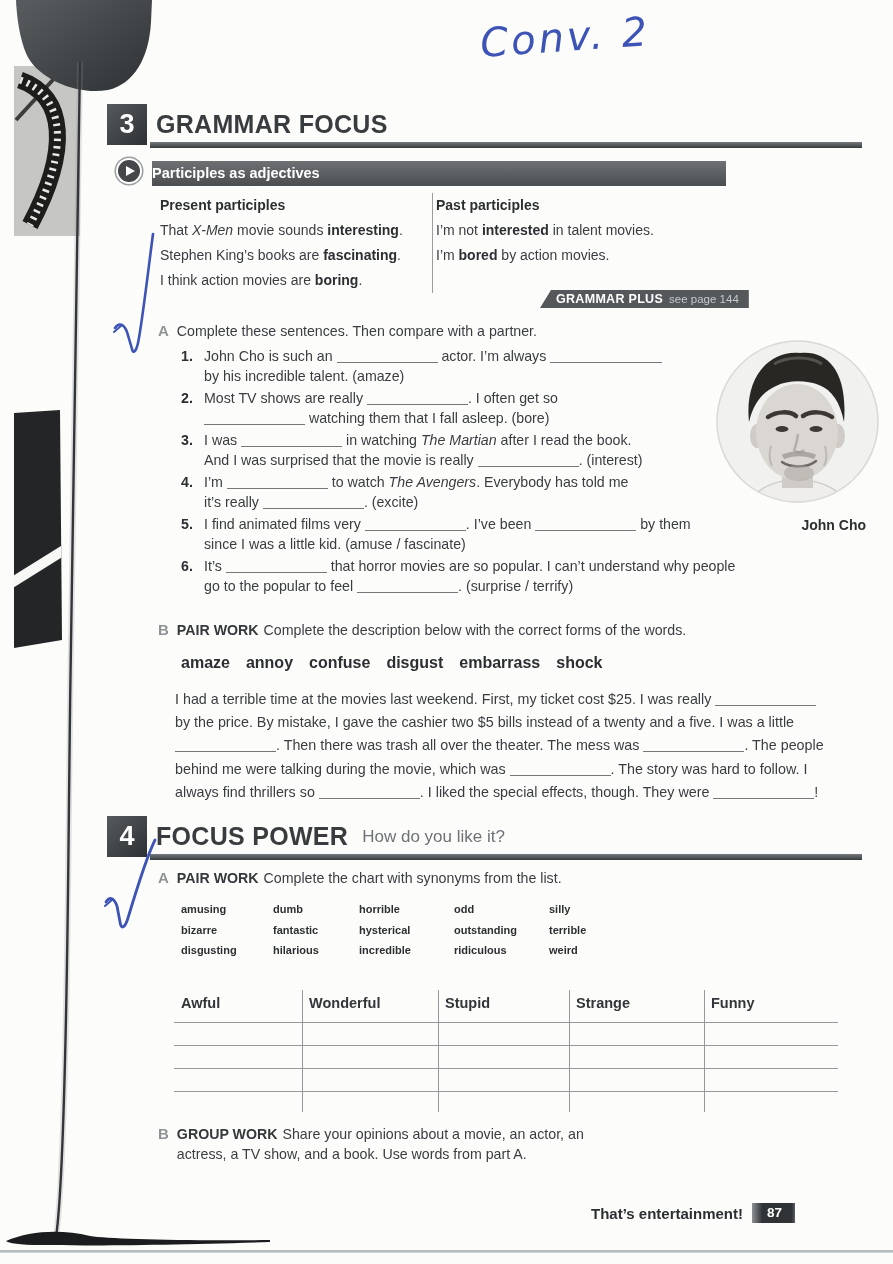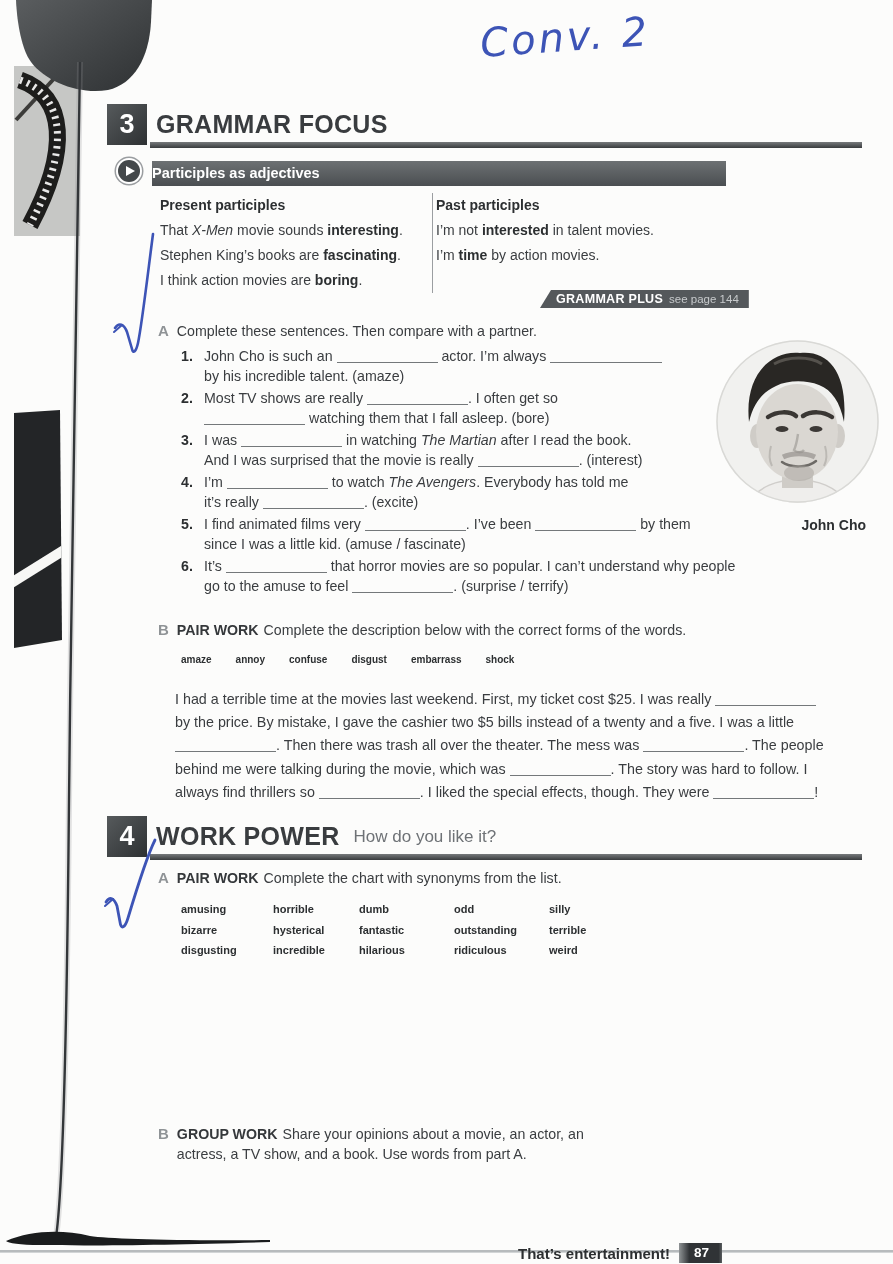--- a/index.html
+++ b/index.html
@@ -44,21 +44,21 @@
   
   .exrow{display:flex;gap:8px;font-size:14.2px;align-items:baseline;}
   .ex-label{font-weight:bold;color:#8f9396;font-size:15px;flex:none;}
   .tag{font-weight:bold;color:#35383b;margin-right:5px;}
   .items{font-size:14.2px;line-height:19.5px;}
   .ex-item{display:flex;margin-bottom:3px;}
   .ex-num{font-weight:bold;color:#2c2f31;width:23px;flex:none;}
   .ex-body{flex:1;}
   .gline{white-space:nowrap;}
 
-  .wordbank{display:flex;gap:24px;font-weight:bold;font-size:10px;color:#2c2f31;}
+  .wordbank{display:flex;gap:16px;font-weight:bold;font-size:16px;color:#2c2f31;}
   .bpara{width:692px;font-size:14.3px;line-height:23.2px;}
 
   
   .wcols{display:flex;font-weight:bold;font-size:11px;color:#2c2f31;line-height:20.5px;}
   .wcol{flex:none;}
   .wcol:nth-child(1){width:92px;}
   .wcol:nth-child(2){width:86px;}
   .wcol:nth-child(3){width:95px;}
   .wcol:nth-child(4){width:95px;}
 
@@ -68,22 +68,22 @@
   .th-cell{box-sizing:border-box;padding-left:7px;flex:none;}
   .th-cell:nth-child(1){width:128px;}
   .th-cell:nth-child(2){width:136px;}
   .th-cell:nth-child(3){width:131px;}
   .th-cell:nth-child(4){width:135px;}
   .th-cell:nth-child(5){width:134px;}
   .hline{position:absolute;left:0;width:664px;height:1px;background:#96999c;}
   .vline{position:absolute;top:2px;width:1px;height:122px;background:#96999c;}
 
   
-  .footer{position:absolute;z-index:2;left:0;top:1203px;width:722px;display:flex;justify-content:flex-end;
-          align-items:center;font-weight:bold;font-size:15px;color:#2c2f31;margin-top:40px;}
+  .footer{position:absolute;z-index:2;left:0;top:1203px;width:795px;display:flex;justify-content:flex-end;
+          align-items:center;font-weight:bold;font-size:15px;color:#2c2f31;}
   .pagebadge{margin-left:9px;background:linear-gradient(to right,#8f9395,#303336 24%,#303336 92%,#5a5e60);
              color:#fff;font-size:13.5px;font-weight:bold;padding:2px 13px 3px 15px;}
 
   .check{position:absolute;z-index:3;}
   .caption{font-weight:bold;font-size:14px;color:#2c2f31;}
 </style>
 </head>
 <body>
 
 <div id="canvas">
@@ -139,21 +139,21 @@
       <div>
           <div class="gline"><span>That </span><span class="i">X-Men</span><span> movie sounds </span><span class="b">interesting</span><span>.</span></div>
           <div class="gline"><span>Stephen King’s books are </span><span class="b">fascinating</span><span>.</span></div>
           <div class="gline"><span>I think action movies are </span><span class="b">boring</span><span>.</span></div>
         </div>
     </div>
     <div class="gcol-right">
       <div class="ghead">Past participles</div>
       <div>
           <div class="gline"><span>I’m not </span><span class="b">interested</span><span> in talent movies.</span></div>
-          <div class="gline"><span>I’m </span><span class="b">time</span><span> by action movies.</span></div>
+          <div class="gline"><span>I’m </span><span class="b">bored</span><span> by action movies.</span></div>
         </div>
     </div>
   </div>
   <div class="gplus abs">
     <span>GRAMMAR PLUS</span>
     <span class="note">see page 144</span>
   </div>
 
   <svg class="check" style="left:112px;top:228px;" width="50" height="130" viewBox="0 0 50 130">
     <path d="M3,100 C7,94 12,96 15,104 L20,121 C21,126 24,124 26,115 C30,96 36,44 41,6" stroke="#3d54b6" stroke-width="2.6" fill="none" stroke-linecap="round"></path>
@@ -180,21 +180,21 @@
       <div class="ex-item">
         <span class="ex-num">4.</span>
         <span class="ex-body"><span>I’m </span><span class="blank"></span><span> to watch </span><span class="i">The Avengers</span><span>. Everybody has told me</span><br><span>it’s really </span><span class="blank"></span><span>. (excite)</span></span>
       </div>
       <div class="ex-item">
         <span class="ex-num">5.</span>
         <span class="ex-body"><span>I find animated films very </span><span class="blank"></span><span>. I’ve been </span><span class="blank"></span><span> by them</span><br><span>since I was a little kid. (amuse / fascinate)</span></span>
       </div>
       <div class="ex-item">
         <span class="ex-num">6.</span>
-        <span class="ex-body"><span>It’s </span><span class="blank"></span><span> that horror movies are so popular. I can’t understand why people</span><br><span>go to the amuse to feel </span><span class="blank"></span><span>. (surprise / terrify)</span></span>
+        <span class="ex-body"><span>It’s </span><span class="blank"></span><span> that horror movies are so popular. I can’t understand why people</span><br><span>go to the popular to feel </span><span class="blank"></span><span>. (surprise / terrify)</span></span>
       </div>
     </div>
 
   <svg class="abs" style="left:716px;top:340px;" width="163" height="163" viewBox="0 0 163 163">
     <defs>
         <clipPath id="pc">
           <circle cx="81.5" cy="81.5" r="81"></circle>
         </clipPath>
       </defs>
     <circle cx="81.5" cy="81.5" r="81" fill="#f1f1ef"></circle>
@@ -230,62 +230,79 @@
       <span class="wb">annoy</span>
       <span class="wb">confuse</span>
       <span class="wb">disgust</span>
       <span class="wb">embarrass</span>
       <span class="wb">shock</span>
     </div>
   <div class="bpara abs" style="left:175px;top:688px;"><span>I had a terrible time at the movies last weekend. First, my ticket cost $25. I was really </span><span class="blank"></span><br><span>by the price. By mistake, I gave the cashier two $5 bills instead of a twenty and a five. I was a little</span><br><span class="blank"></span><span>. Then there was trash all over the theater. The mess was </span><span class="blank"></span><span>. The people</span><br><span>behind me were talking during the movie, which was </span><span class="blank"></span><span>. The story was hard to follow. I</span><br><span>always find thrillers so </span><span class="blank"></span><span>. I liked the special effects, though. They were </span><span class="blank"></span><span>!</span></div>
 
   <div class="sec-header abs" style="left:107px;top:816px;">
     <div class="sec-badge">4</div>
-    <div class="sec-title">WORK POWER</div>
+    <div class="sec-title">FOCUS POWER</div>
     <div class="sec-sub">How do you like it?</div>
   </div>
   <div class="sec-bar" style="left:150px;top:854px;width:712px;"></div>
 
   <svg class="check" style="left:104px;top:838px;" width="58" height="100" viewBox="0 0 58 100">
     <path d="M2,64 C6,58 10,60 13,68 L16,84 C17,92 21,90 24,80 C30,60 42,20 51,2" stroke="#3d54b6" stroke-width="2.8" fill="none" stroke-linecap="round"></path>
     <path d="M1,68 L9,61" stroke="#3d54b6" stroke-width="2" fill="none" stroke-linecap="round"></path>
   </svg>
 
   <div class="exrow abs" style="left:158px;top:869px;">
     <span class="ex-label">A</span>
     <span><span class="tag">PAIR WORK</span><span>Complete the chart with synonyms from the list.</span></span>
   </div>
   <div class="wcols abs" style="left:181px;top:899px;">
       <div class="wcol">
         <div>amusing</div>
         <div>bizarre</div>
         <div>disgusting</div>
       </div>
       <div class="wcol">
+        <div>dumb</div>
+        <div>fantastic</div>
+        <div>hilarious</div>
+      </div>
+      <div class="wcol">
         <div>horrible</div>
         <div>hysterical</div>
         <div>incredible</div>
       </div>
       <div class="wcol">
-        <div>dumb</div>
-        <div>fantastic</div>
-        <div>hilarious</div>
-      </div>
-      <div class="wcol">
         <div>odd</div>
         <div>outstanding</div>
         <div>ridiculous</div>
       </div>
       <div class="wcol">
         <div>silly</div>
         <div>terrible</div>
         <div>weird</div>
       </div>
     </div>
 
+  <div class="syn-table abs">
+    <div class="syn-head">
+        <span class="th-cell">Awful</span>
+        <span class="th-cell">Wonderful</span>
+        <span class="th-cell">Stupid</span>
+        <span class="th-cell">Strange</span>
+        <span class="th-cell">Funny</span>
+      </div>
+    <div class="hline" style="top:34px;"></div>
+    <div class="hline" style="top:57px;"></div>
+    <div class="hline" style="top:80px;"></div>
+    <div class="hline" style="top:103px;"></div>
+    <div class="vline" style="left:128px;"></div>
+    <div class="vline" style="left:264px;"></div>
+    <div class="vline" style="left:395px;"></div>
+    <div class="vline" style="left:530px;"></div>
+  </div>
 
   <div class="exrow abs" style="left:158px;top:1124px;line-height:20px;">
     <span class="ex-label">B</span>
     <span>
       <span class="tag">GROUP WORK</span><span>Share your opinions about a movie, an actor, an</span><br>
       <span>actress, a TV show, and a book. Use words from part A.</span>
     </span>
   </div>
 
   <div class="footer">

